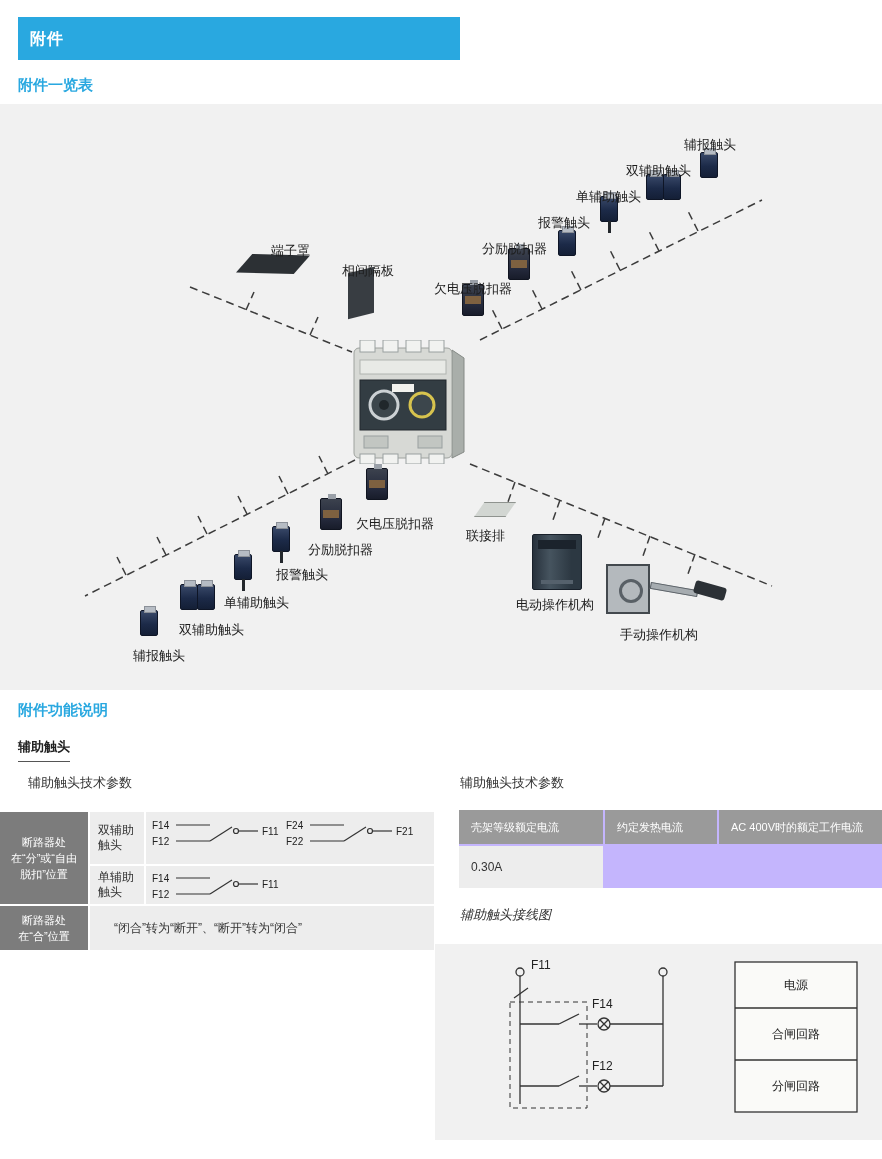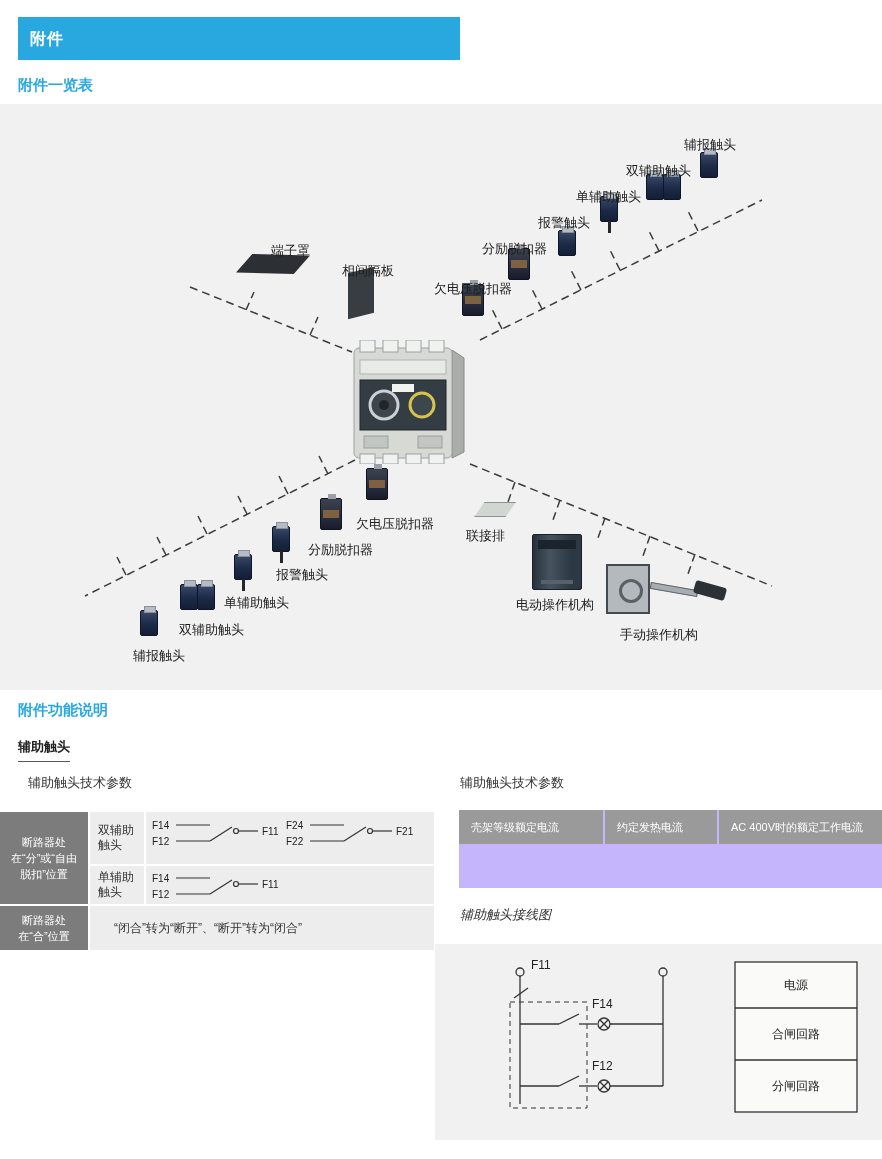--- a/index.html
+++ b/index.html
@@ -254,20 +254,21 @@
     <div class="cell-dark">断路器处在“合”位置</div>
     <div class="cell-light g3">“闭合”转为“断开”、“断开”转为“闭合”</div>
   </div>
 
   <div class="param-title">辅助触头技术参数</div>
 
   <div class="param-table">
     <div class="ph">壳架等级额定电流</div>
     <div class="ph">约定发热电流</div>
     <div class="ph">AC 400V时的额定工作电流</div>
+    <div class="pv">0.30A</div>
   </div>
 
   <div class="wiring-title">辅助触头接线图</div>
 
   <div class="wiring-box">
     <svg width="447" height="196" viewBox="0 0 447 196">
       <circle class="w" cx="85" cy="28" r="4" fill="#f1f1f1"></circle>
       <circle class="w" cx="228" cy="28" r="4" fill="#f1f1f1"></circle>
       <text class="w-text" x="96" y="25">F11</text>
       <path class="w" d="M85 32 V160"></path>

